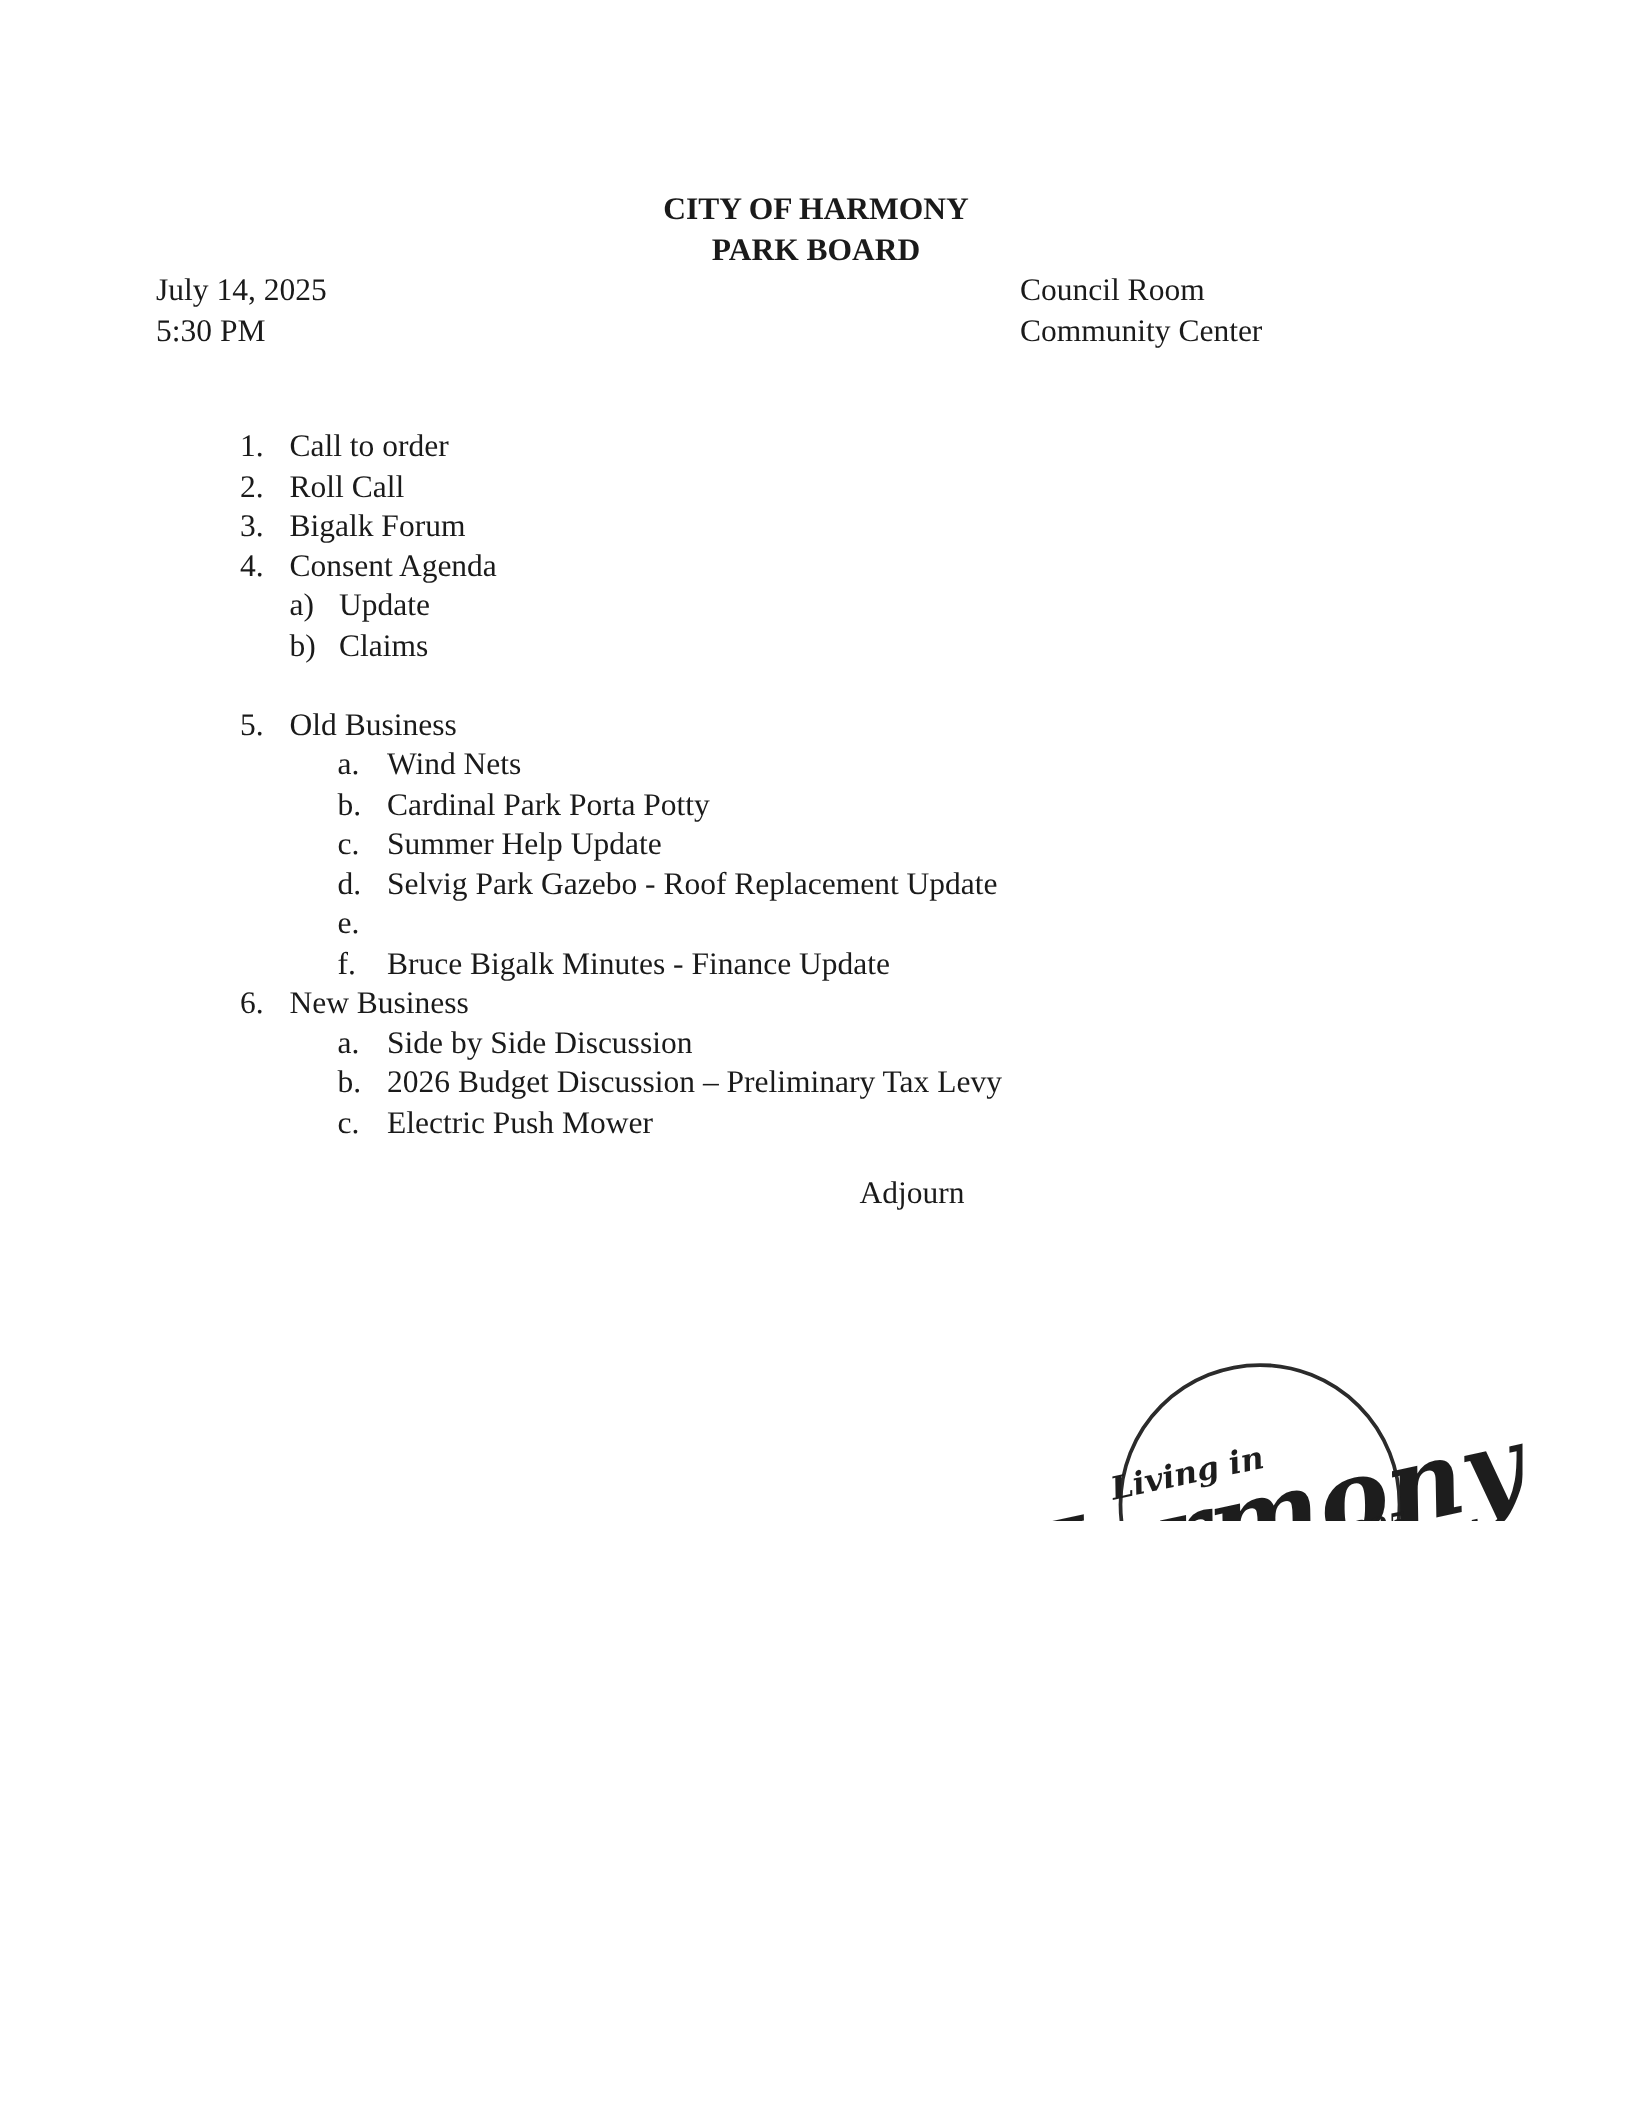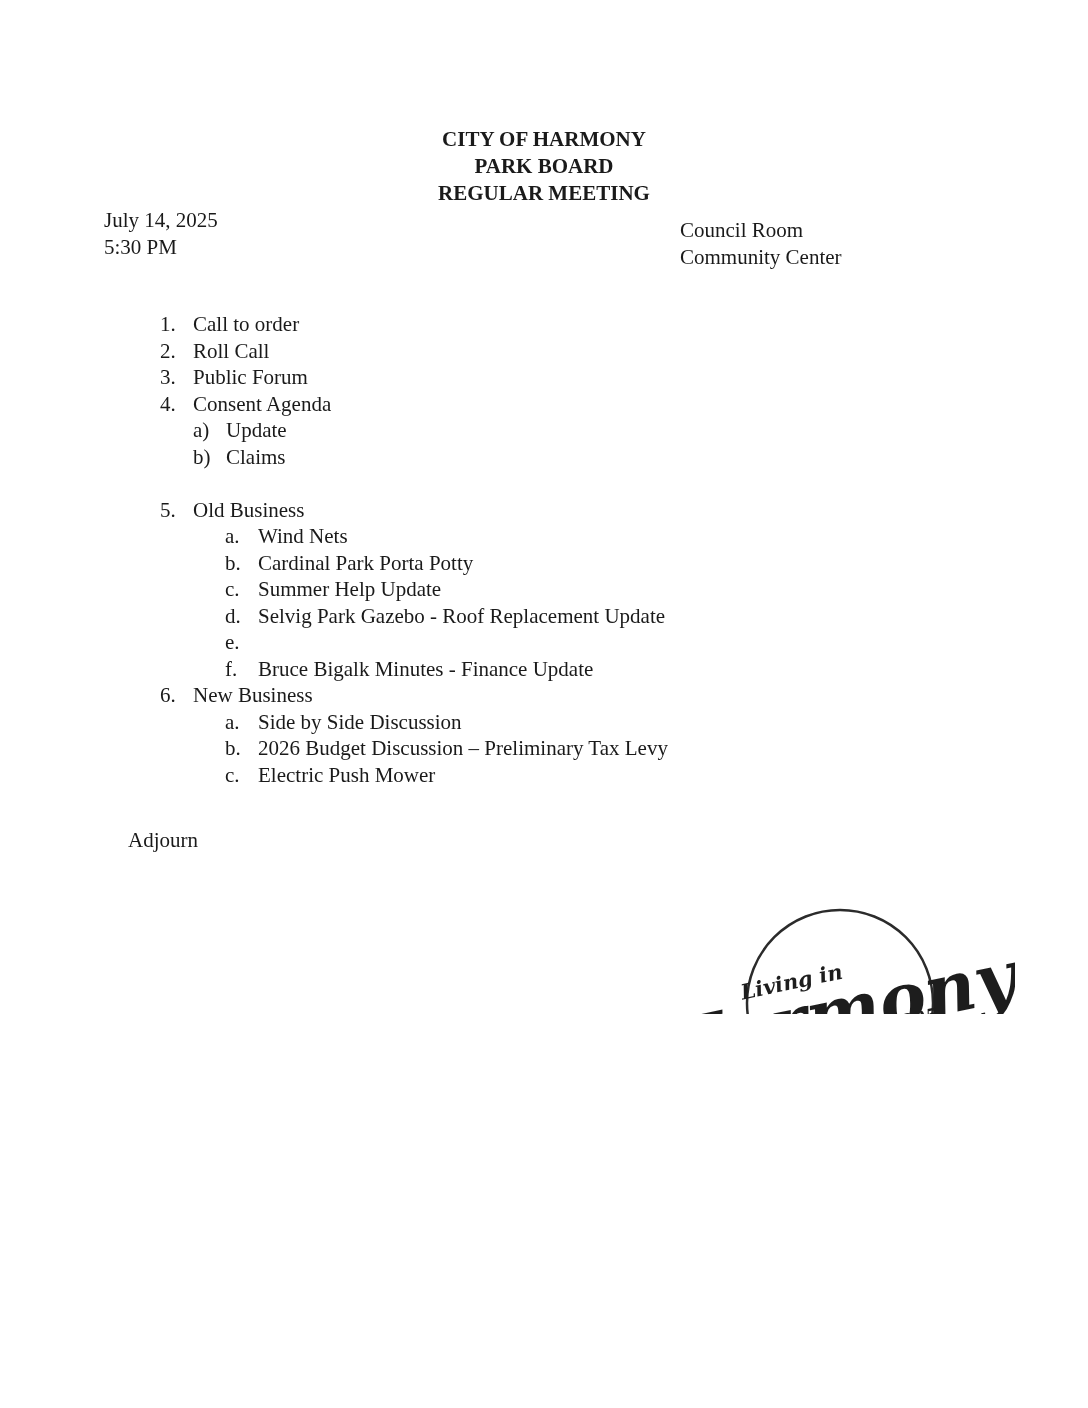--- a/index.html
+++ b/index.html
@@ -22,34 +22,35 @@
   }
   .meta-row {
     position: relative;
     margin-left: 104px;
     line-height: 27px;
     height: 27px;
   }
   .meta-right {
     position: absolute;
     left: 576px;
-    top: 10px;
+    top: 0;
   }
   .agenda {
     margin-left: 160px;
     margin-top: 50px;
   }
   .agenda-row { display: flex; }
   .agenda-row .marker { width: 33px; flex: none; }
   .agenda-row.sub-paren  { margin-left: 33px; }
   .agenda-row.sub-period { margin-left: 65px; }
   .spacer { height: 26.5px; }
   .adjourn {
     margin-left: 128px;
-    margin-top: 39px;
+    margin-top: 21px;
+    text-align: center;
   }
   .logo-wrap {
     position: absolute;
     left: 685px;
     top: 888px;
     width: 330px;
     height: 230px;
   }
   .logo-circle { fill: none; stroke: #2b2b2b; stroke-width: 2.5px; }
   .logo-main {
@@ -69,21 +70,20 @@
   .logo-bottom { font-size: 19px; }
 </style>
 </head>
 <body>
 
 <div class="page">
 
   <div class="doc-header">
     <div>CITY OF HARMONY</div>
     <div>PARK BOARD</div>
-    <div>REGULAR MEETING</div>
   </div>
 
   <div class="meta-row">
     <span>July 14, 2025</span>
     <span class="meta-right">Council Room</span>
   </div>
   <div class="meta-row">
     <span>5:30 PM</span>
     <span class="meta-right">Community Center</span>
   </div>
@@ -92,21 +92,21 @@
       <div class="agenda-row">
         <span class="marker">1.</span>
         <span>Call to order</span>
       </div>
       <div class="agenda-row">
         <span class="marker">2.</span>
         <span>Roll Call</span>
       </div>
       <div class="agenda-row">
         <span class="marker">3.</span>
-        <span>Public Forum</span>
+        <span>Bigalk Forum</span>
       </div>
       <div class="agenda-row">
         <span class="marker">4.</span>
         <span>Consent Agenda</span>
       </div>
       <div class="agenda-row sub-paren">
         <span class="marker">a)</span>
         <span>Update</span>
       </div>
       <div class="agenda-row sub-paren">

